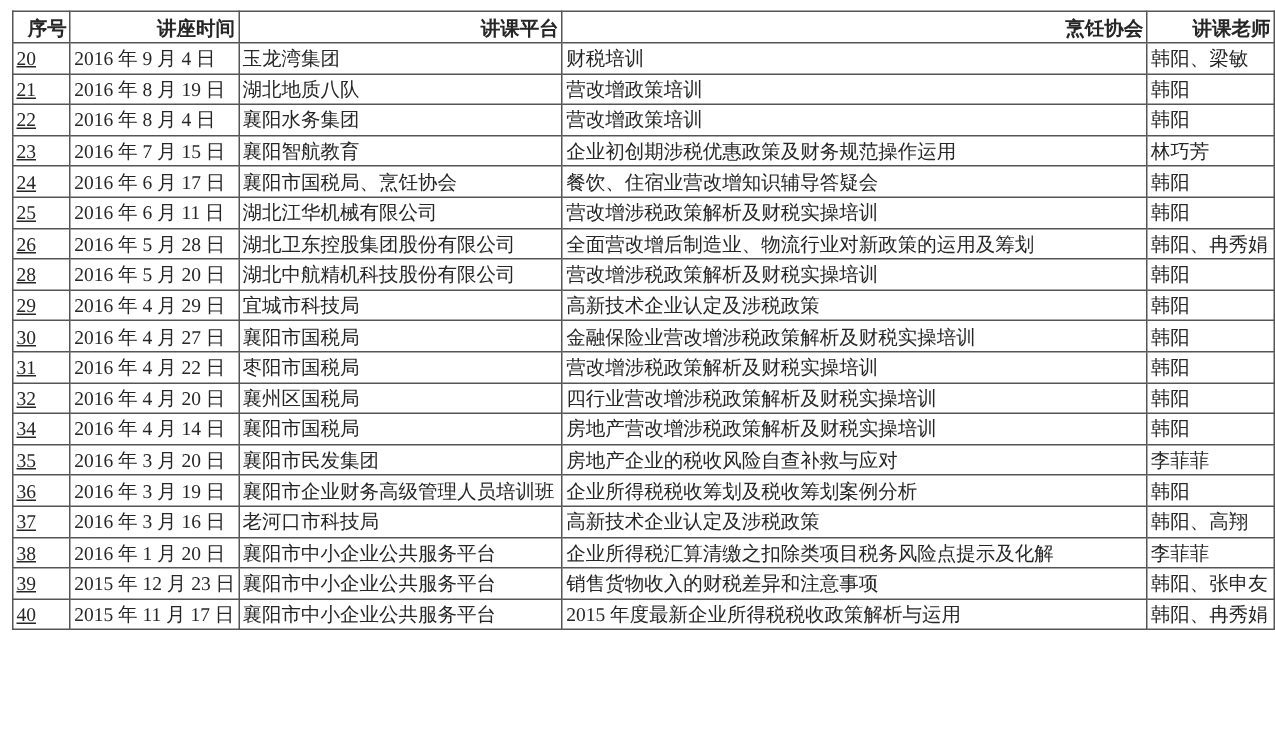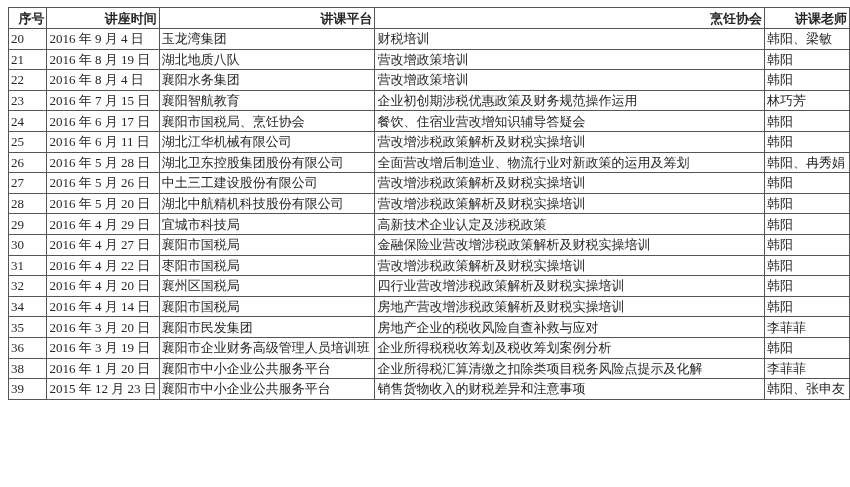--- a/index.html
+++ b/index.html
@@ -33,21 +33,21 @@
   }
   table.lecture-table th {
     height: 20px;
     font-weight: bold;
     text-align: right;
   }
   table.lecture-table td {
     height: 19.6px;
     text-align: left;
   }
-  td.col-no { text-align: center; }
+  td.col-no { text-align: center; text-decoration: underline; }
   td.col-date { padding-left: 2px; }
   td.col-platform { padding-left: 4px; margin-left: 28px; }
   td.col-content { padding-left: 4px; }
   td.col-teacher { padding-left: 4px; }
   .footer-note {
     position: absolute;
     left: 104px;
     top: 488px;
     font-size: 14.5px;
     color: #1f1f1f;
@@ -117,27 +117,20 @@
         <td class="col-teacher">韩阳</td>
       </tr>
       <tr>
         <td class="col-no">26</td>
         <td class="col-date">2016 年 5 月 28 日</td>
         <td class="col-platform">湖北卫东控股集团股份有限公司</td>
         <td class="col-content">全面营改增后制造业、物流行业对新政策的运用及筹划</td>
         <td class="col-teacher">韩阳、冉秀娟</td>
       </tr>
       <tr>
-        <td class="col-no">27</td>
-        <td class="col-date">2016 年 5 月 26 日</td>
-        <td class="col-platform">中土三工建设股份有限公司</td>
-        <td class="col-content">营改增涉税政策解析及财税实操培训</td>
-        <td class="col-teacher">韩阳</td>
-      </tr>
-      <tr>
         <td class="col-no">28</td>
         <td class="col-date">2016 年 5 月 20 日</td>
         <td class="col-platform">湖北中航精机科技股份有限公司</td>
         <td class="col-content">营改增涉税政策解析及财税实操培训</td>
         <td class="col-teacher">韩阳</td>
       </tr>
       <tr>
         <td class="col-no">29</td>
         <td class="col-date">2016 年 4 月 29 日</td>
         <td class="col-platform">宜城市科技局</td>
@@ -180,29 +173,43 @@
         <td class="col-teacher">李菲菲</td>
       </tr>
       <tr>
         <td class="col-no">36</td>
         <td class="col-date">2016 年 3 月 19 日</td>
         <td class="col-platform">襄阳市企业财务高级管理人员培训班</td>
         <td class="col-content">企业所得税税收筹划及税收筹划案例分析</td>
         <td class="col-teacher">韩阳</td>
       </tr>
       <tr>
+        <td class="col-no">37</td>
+        <td class="col-date">2016 年 3 月 16 日</td>
+        <td class="col-platform">老河口市科技局</td>
+        <td class="col-content">高新技术企业认定及涉税政策</td>
+        <td class="col-teacher">韩阳、高翔</td>
+      </tr>
+      <tr>
         <td class="col-no">38</td>
         <td class="col-date">2016 年 1 月 20 日</td>
         <td class="col-platform">襄阳市中小企业公共服务平台</td>
         <td class="col-content">企业所得税汇算清缴之扣除类项目税务风险点提示及化解</td>
         <td class="col-teacher">李菲菲</td>
       </tr>
       <tr>
         <td class="col-no">39</td>
         <td class="col-date">2015 年 12 月 23 日</td>
         <td class="col-platform">襄阳市中小企业公共服务平台</td>
         <td class="col-content">销售货物收入的财税差异和注意事项</td>
         <td class="col-teacher">韩阳、张申友</td>
+      </tr>
+      <tr>
+        <td class="col-no">40</td>
+        <td class="col-date">2015 年 11 月 17 日</td>
+        <td class="col-platform">襄阳市中小企业公共服务平台</td>
+        <td class="col-content">2015 年度最新企业所得税税收政策解析与运用</td>
+        <td class="col-teacher">韩阳、冉秀娟</td>
       </tr>
     </tbody>
 </table>
 
 <div class="footer-note">后附培训讲座图片</div>
 
 </body></html>

